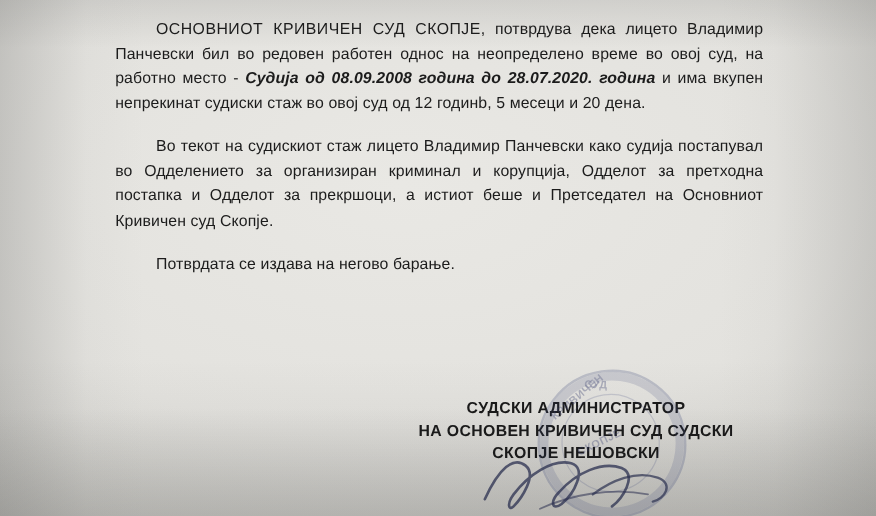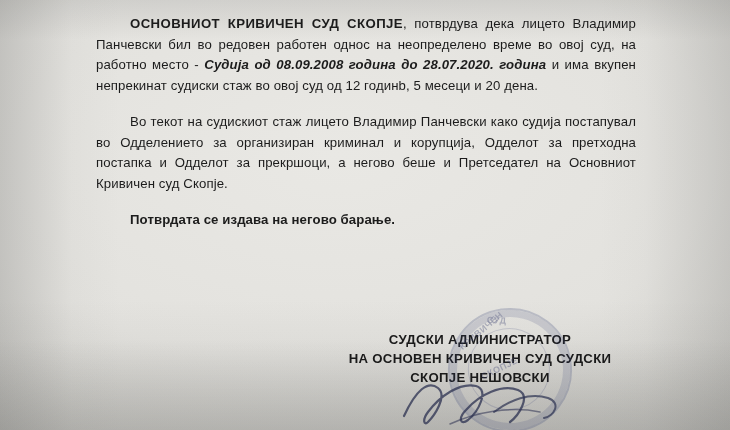--- a/index.html
+++ b/index.html
@@ -62,26 +62,26 @@
     font-size: 13.2px;
     line-height: 20.5px;
     text-align: justify;
     letter-spacing: 0.1px;
   }
 
   .para {
     margin: 0 0 16px 0;
     text-indent: 34px;
   }
-  .para:last-child { margin-bottom: 0; font-weight: bold; }
+  .para:last-child { margin-bottom: 0; }
 
   .para.p3 { margin-top: 2px; }
 
   b.caps {
-    font-weight: bold;
+    font-weight: normal;
     letter-spacing: 0.4px;
   }
   i.em {
     font-style: italic;
     font-weight: bold;
   }
 
   
   .sign-block {
     position: absolute;
@@ -161,21 +161,21 @@
   <div class="band"></div>
   <div class="shade-bottom"></div>
 
   <div class="text-block">
 
     <p class="para p1">
       <b class="caps">ОСНОВНИОТ КРИВИЧЕН СУД СКОПЈЕ</b><span>, потврдува дека лицето Владимир Панчевски бил во редовен работен однос на неопределено време во овој суд, на работно место - </span><i class="em">Судија од 08.09.2008 година до 28.07.2020. година</i><span> и има вкупен непрекинат судиски стаж во овој суд од 12 годинb, 5 месеци и 20 дена.</span>
     </p>
 
     <p class="para p2">
-      <span>Во текот на судискиот стаж лицето Владимир Панчевски како судија постапувал во Одделението за организиран криминал и корупција, Одделот за претходна постапка и Одделот за прекршоци, а негово беше и Претседател на Основниот Кривичен суд Скопје.</span>
+      <span>Во текот на судискиот стаж лицето Владимир Панчевски како судија постапувал во Одделението за организиран криминал и корупција, Одделот за претходна постапка и Одделот за прекршоци, а истиот беше и Претседател на Основниот Кривичен суд Скопје.</span>
     </p>
 
     <p class="para p3">
       <span>Потврдата се издава на негово барање.</span>
     </p>
 
   </div>
 
   <div class="sign-block">
     <span class="sign-line">СУДСКИ АДМИНИСТРАТОР</span>

